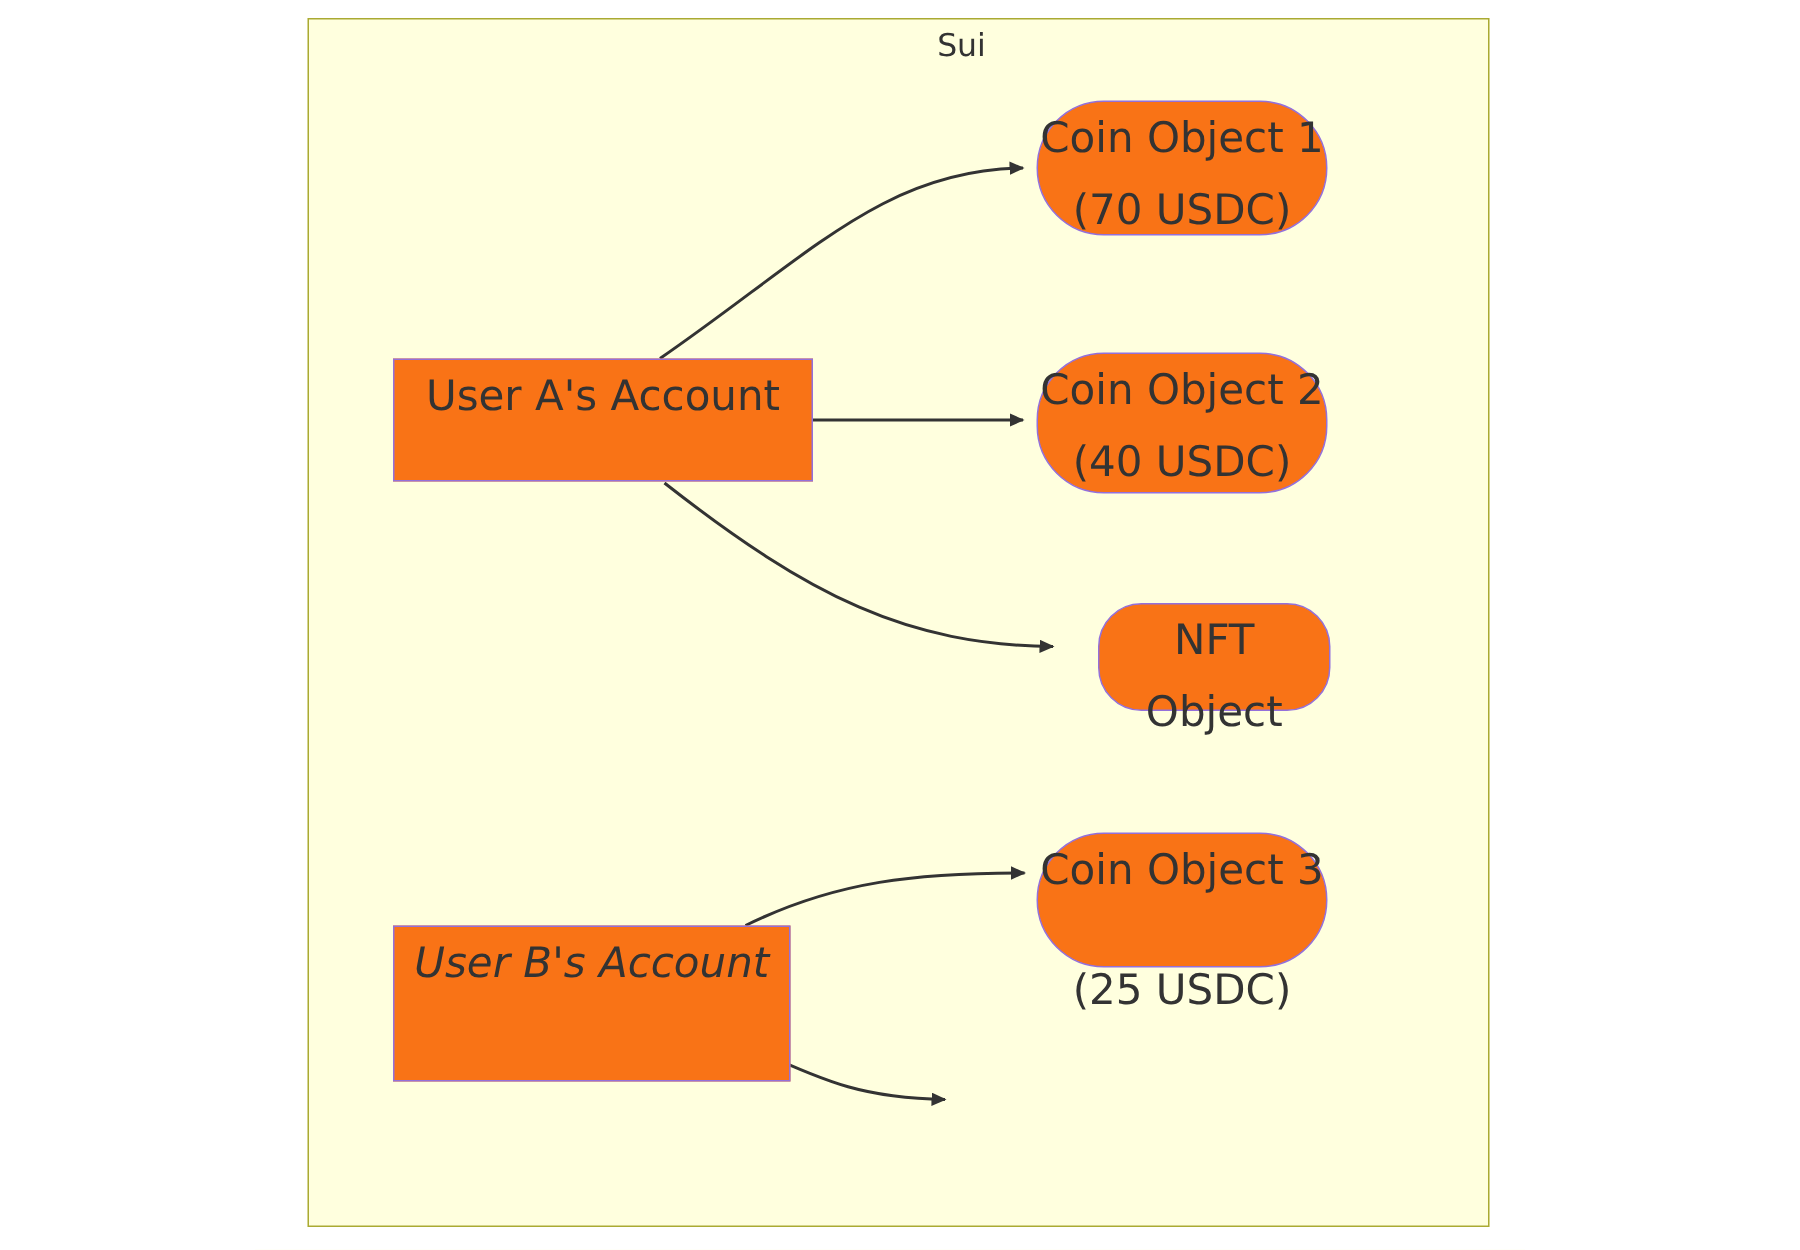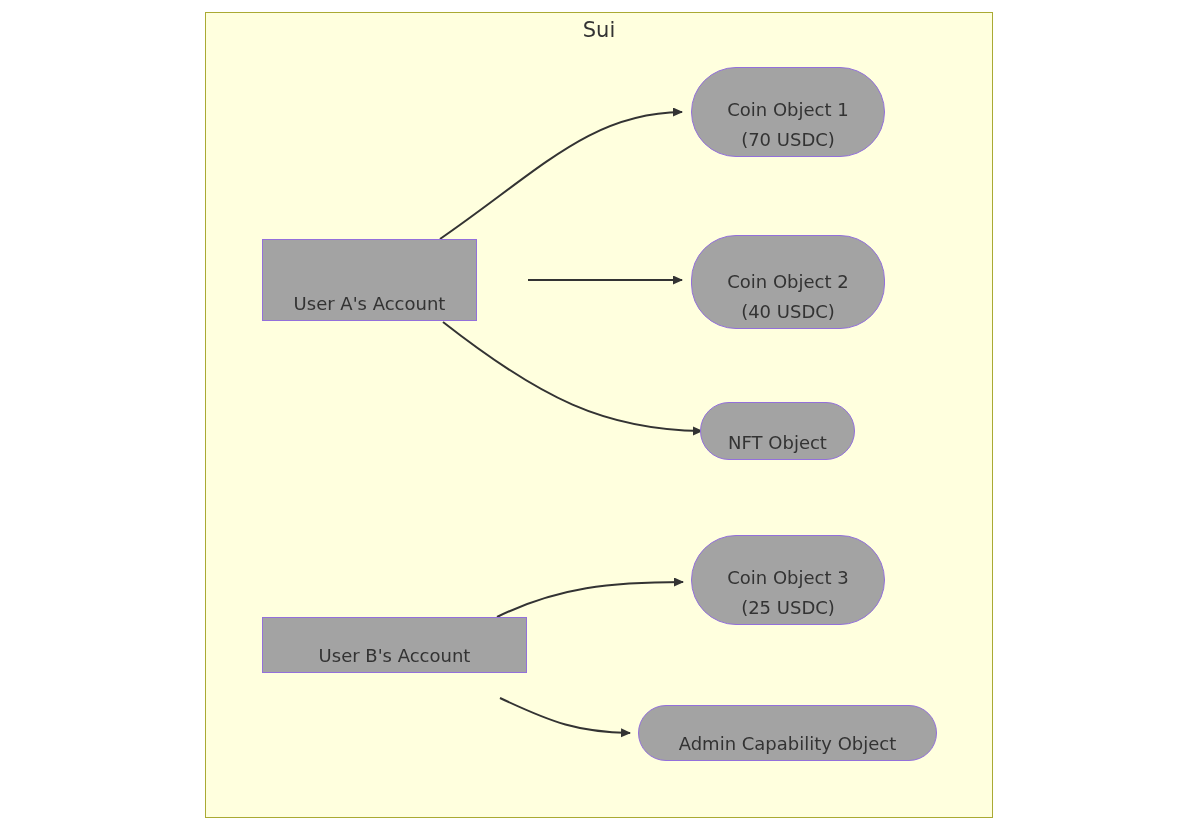--- a/index.html
+++ b/index.html
@@ -26,55 +26,56 @@
     box-sizing: border-box;
   }
   .cluster-title {
     position: absolute;
     left: 205px;
     top: 18px;
     width: 788px;
     text-align: center;
     font-size: 21px;
     color: #333333;
+    padding-left: 42px;
   }
   .edges {
     position: absolute;
     left: 0;
     top: 0;
     width: 1200px;
     height: 833px;
     pointer-events: none;
   }
   .node {
     position: absolute;
     box-sizing: border-box;
-    background: #a3a3a3;
+    background: #f97316;
     border: 1.5px solid #9370db;
     color: #333333;
     display: flex;
     flex-direction: column;
     align-items: center;
-    justify-content: flex-end;
+    justify-content: space-between;
     text-align: center;
-    font-size: 18px;
+    font-size: 28px;
     line-height: 1.7;
   }
   .node.rect { border-radius: 0; }
   .node.stadium-lg { border-radius: 45px; }
   .node.stadium-sm { border-radius: 29px; }
   .node .subtitle:empty { display: none; }
 
   
-  #node-user-a   { left: 262px; top: 239px; width: 215px; height: 82px; }
+  #node-user-a   { left: 262px; top: 239px; width: 280px; height: 82px; }
   #node-coin1    { left: 691px; top:  67px; width: 194px; height: 90px; }
   #node-coin2    { left: 691px; top: 235px; width: 194px; height: 94px; }
-  #node-nft      { left: 700px; top: 402px; width: 155px; height: 58px; }
-  #node-coin3    { left: 691px; top: 535px; width: 194px; height: 90px; }
-  #node-user-b   { left: 262px; top: 617px; width: 265px; height: 56px; }
+  #node-nft      { left: 732px; top: 402px; width: 155px; height: 72px; }
+  #node-coin3    { left: 691px; top: 555px; width: 194px; height: 90px; gap: 32px; }
+  #node-user-b   { left: 262px; top: 617px; width: 265px; height: 104px; font-style: italic; }
   #node-admin    { left: 638px; top: 705px; width: 299px; height: 56px; }
 </style>
 </head>
 <body>
 
 <div class="canvas">
 
   <div class="container"></div>
 
   <div class="cluster-title">Sui</div>
@@ -115,18 +116,14 @@
   <div class="node stadium-lg" id="node-coin3">
     <span class="title">Coin Object 3</span>
     <span class="subtitle">(25 USDC)</span>
   </div>
 
   <div class="node rect" id="node-user-b">
     <span class="title">User B's Account</span>
 
   </div>
 
-  <div class="node stadium-sm" id="node-admin">
-    <span class="title">Admin Capability Object</span>
-
-  </div>
 
 </div>
 
 </body></html>

